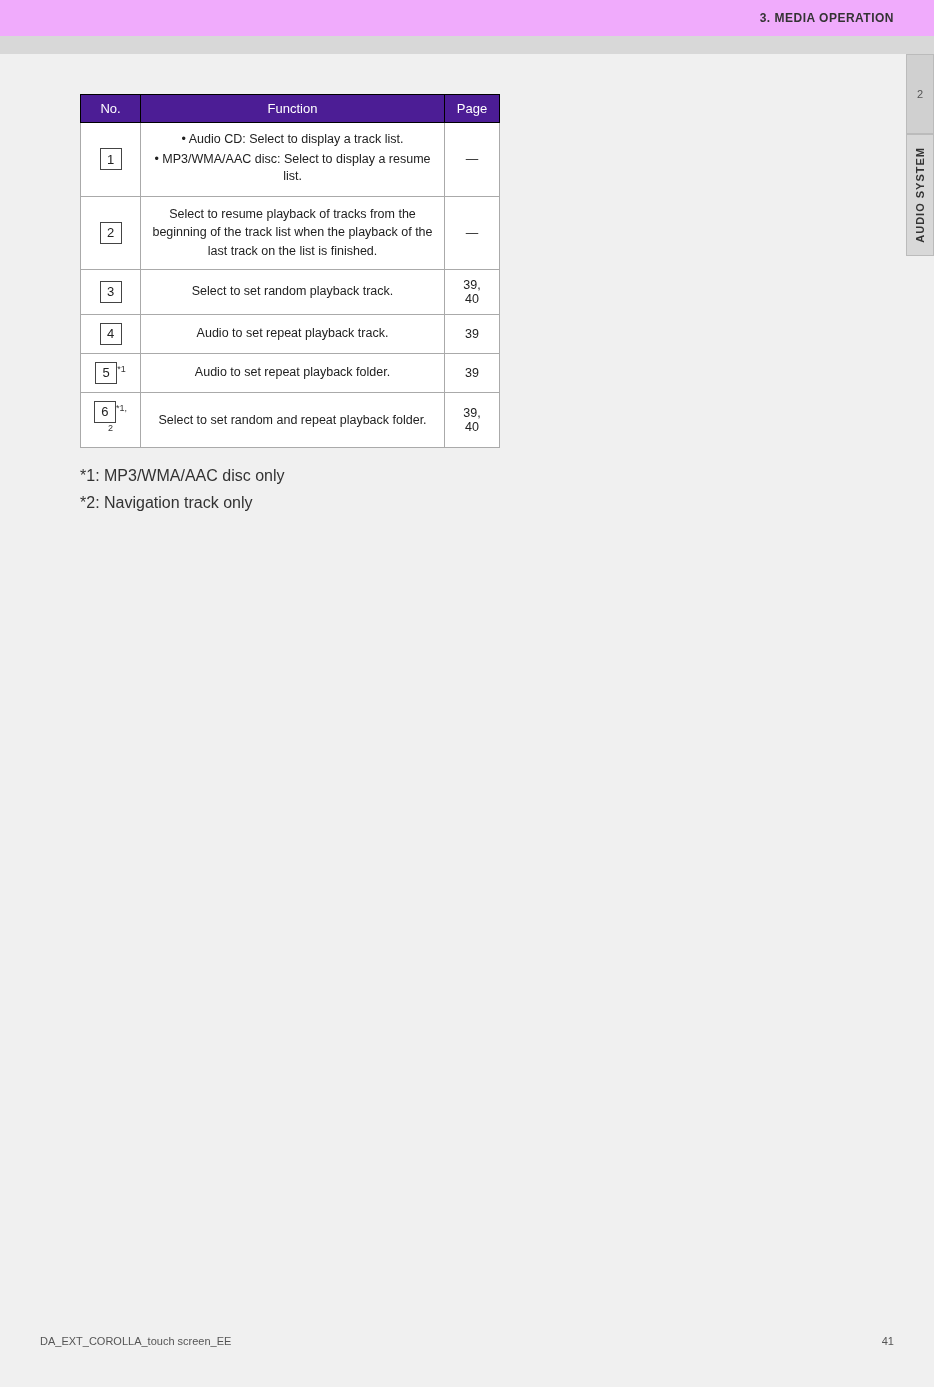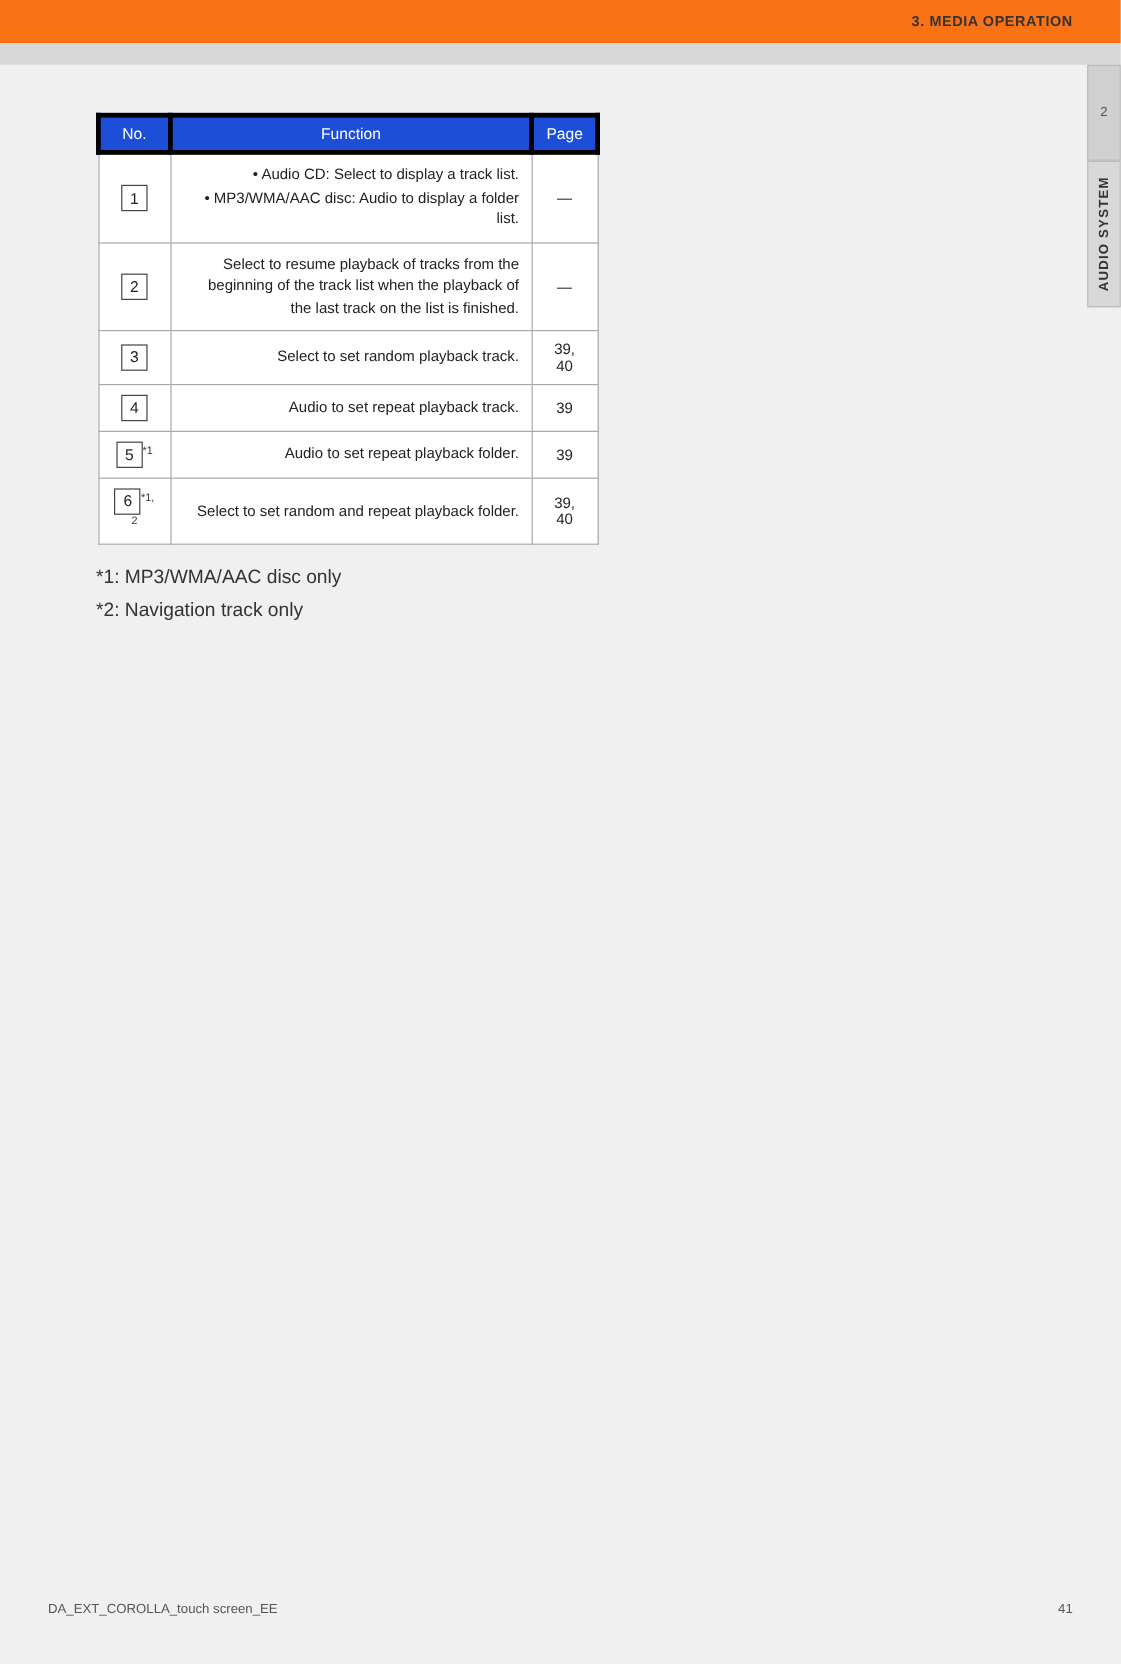--- a/index.html
+++ b/index.html
@@ -11,21 +11,21 @@
       font-family: Arial, sans-serif;
       font-size: 13px;
       color: #222;
       position: relative;
     }
 
     
     .top-bar {
       width: 100%;
       height: 36px;
-      background-color: #f97316;
+      background-color: #f0abfc;
       position: relative;
     }
 
     .top-bar-label {
       position: absolute;
       right: 40px;
       top: 50%;
       transform: translateY(-50%);
       font-size: 12px;
       font-weight: bold;
@@ -92,24 +92,24 @@
 
     
     .func-table {
       width: 420px;
       border-collapse: collapse;
       margin-top: 10px;
       font-size: 12.5px;
     }
 
     .func-table th {
-      background-color: #1d4ed8;
+      background-color: #4c1d95;
       color: #fff;
       padding: 6px 8px;
-      border: 4px solid #000000;
+      border: 1px solid #000000;
       font-weight: normal;
       font-size: 13px;
     }
 
     .func-table td {
       border: 1px solid #aaa;
       padding: 8px 10px;
       vertical-align: middle;
       background-color: #fff;
     }
@@ -119,21 +119,21 @@
       width: 60px;
       font-size: 13px;
     }
 
     .func-table td.page-cell {
       text-align: center;
       width: 55px;
     }
 
     .func-table td.func-cell {
-      text-align: right;
+      text-align: center;
       line-height: 1.5;
     }
 
     .num-box {
       display: inline-flex;
       align-items: center;
       justify-content: center;
       width: 22px;
       height: 22px;
       border: 1.5px solid #444;
@@ -219,21 +219,21 @@
         <th>Function</th>
         <th>Page</th>
       </tr>
     </thead>
     <tbody id="table-body">
     <tr>
           <td class="no-cell"><span class="num-box">1</span></td>
           <td class="func-cell">
             <ul class="bullet-list">
               <li>Audio CD: Select to display a track list.</li>
-              <li>MP3/WMA/AAC disc: Audio to display a folder list.</li>
+              <li>MP3/WMA/AAC disc: Select to display a resume list.</li>
             </ul>
           </td>
           <td class="page-cell">—</td>
         </tr>
         <tr>
           <td class="no-cell"><span class="num-box">2</span></td>
           <td class="func-cell">Select to resume playback of tracks from the beginning of the track list when the playback of the last track on the list is finished.</td>
           <td class="page-cell">—</td>
         </tr>
         <tr>

